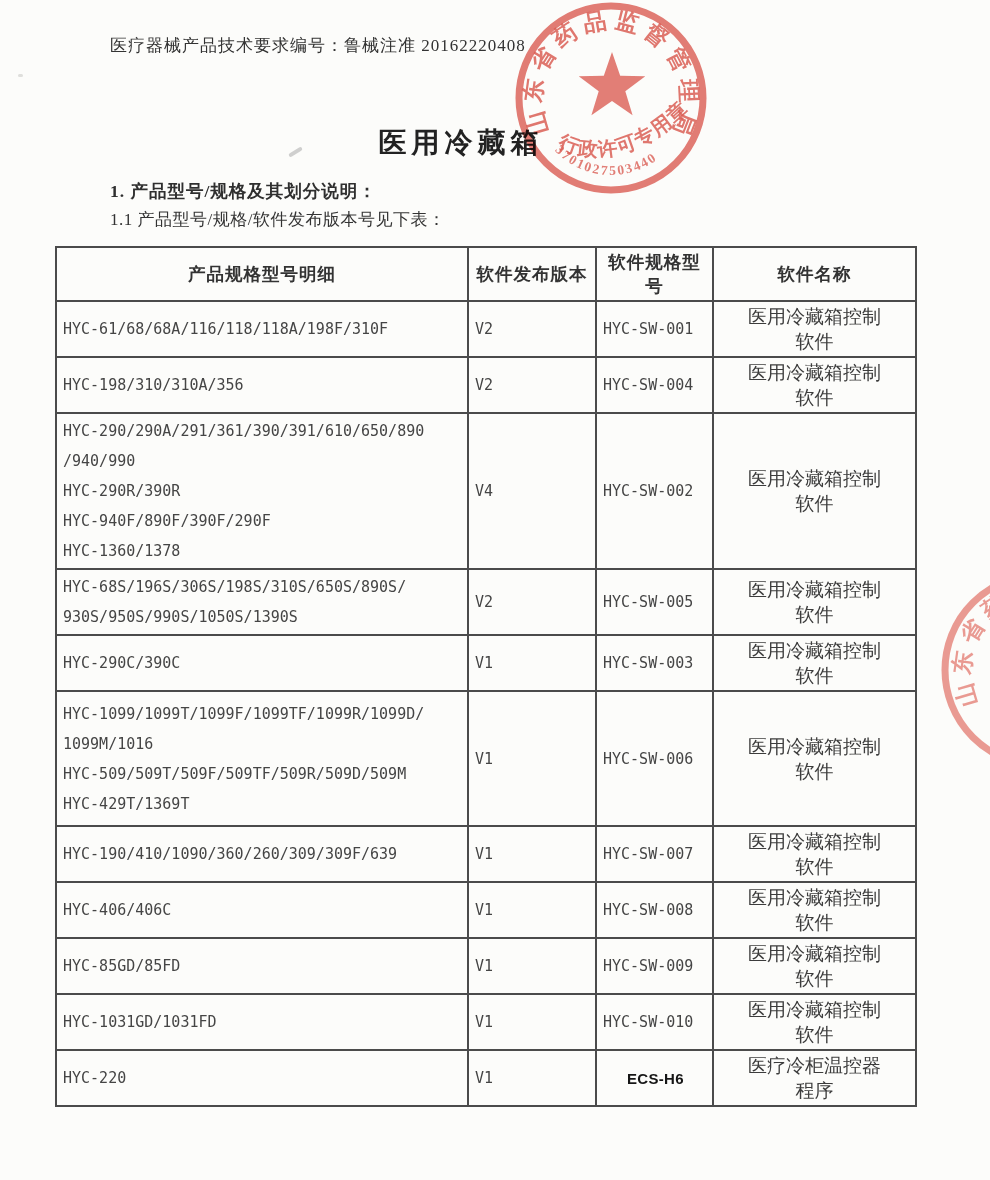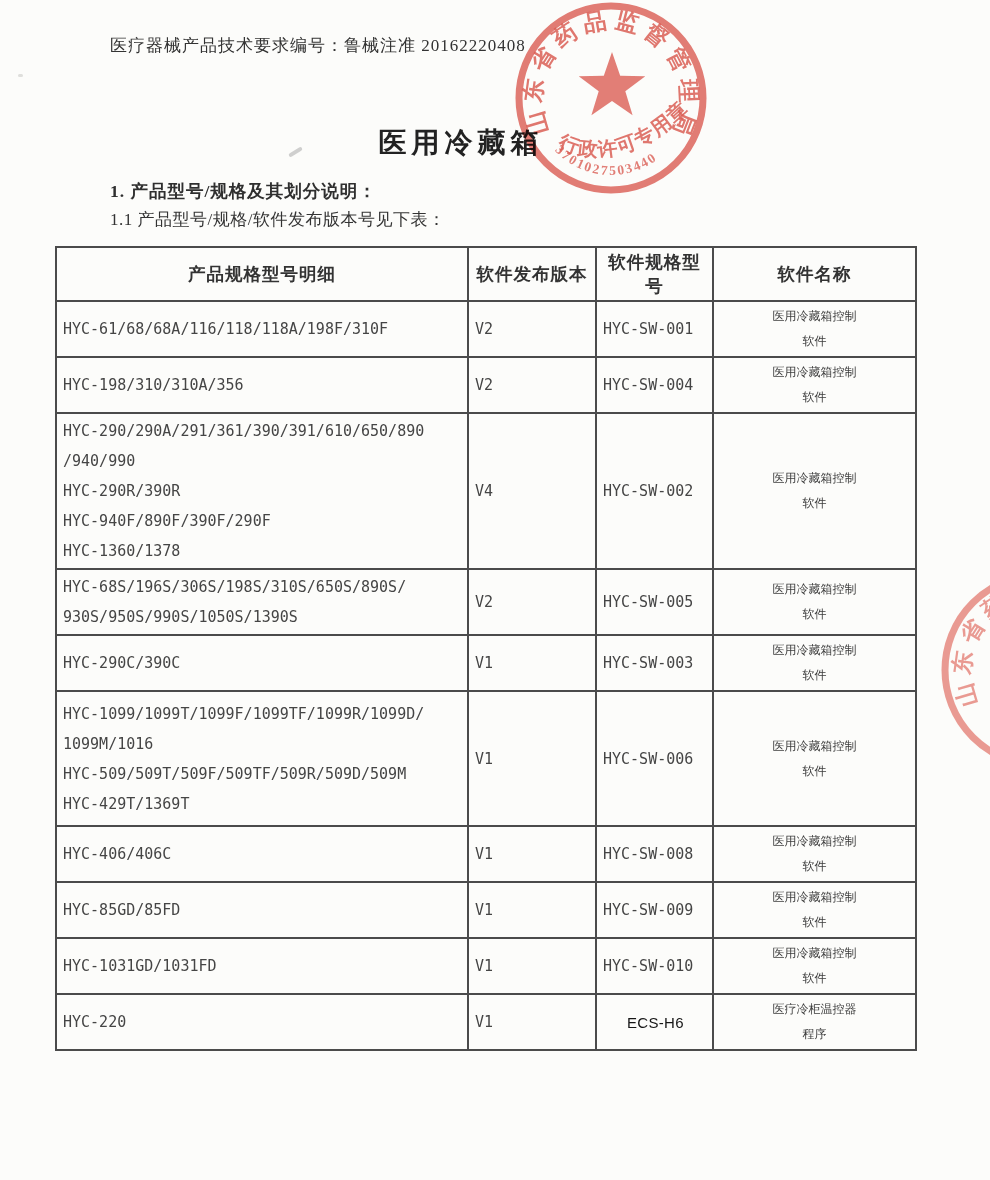--- a/index.html
+++ b/index.html
@@ -45,24 +45,24 @@
     font-family:"DejaVu Sans Mono","Liberation Mono",monospace;
     font-size:15px;color:#454545;text-align:left;
     white-space:pre-line;line-height:30px;letter-spacing:0;
   }
   td.ver,td.swm{
     font-family:"DejaVu Sans Mono","Liberation Mono",monospace;
     font-size:15px;color:#454545;text-align:left;margin-left:44px;
   }
   td.swm.clean{
     font-family:"Liberation Sans","DejaVu Sans",sans-serif;
-    font-weight:400;font-size:15px;color:#161616;letter-spacing:.3px;padding-left:30px;
+    font-weight:700;font-size:15px;color:#161616;letter-spacing:.3px;padding-left:30px;
   }
   td.name{
-    font-size:12px;color:#3c3c3c;text-align:center;
+    font-size:19px;color:#3c3c3c;text-align:center;
     white-space:pre-line;line-height:25px;
   }
   .seal{
     position:absolute;pointer-events:none;
     mix-blend-mode:multiply;
   }
   .seal-main{left:508px;top:-3px;width:206px;height:206px;opacity:.88;}
   .seal-partial{left:925px;top:555px;width:200px;height:230px;opacity:.75;}
   .artifact{
     position:absolute;background:#9a9a98;border-radius:2px;opacity:.45;
@@ -138,20 +138,27 @@
     <td class="models">HYC-1099/1099T/1099F/1099TF/1099R/1099D/
 1099M/1016
 HYC-509/509T/509F/509TF/509R/509D/509M
 HYC-429T/1369T</td>
     <td class="ver">V1</td>
     <td class="swm">HYC-SW-006</td>
     <td class="name">医用冷藏箱控制
 软件</td>
   </tr>
   <tr style="height:55px">
+    <td class="models">HYC-190/410/1090/360/260/309/309F/639</td>
+    <td class="ver">V1</td>
+    <td class="swm">HYC-SW-007</td>
+    <td class="name">医用冷藏箱控制
+软件</td>
+  </tr>
+  <tr style="height:55px">
     <td class="models">HYC-406/406C</td>
     <td class="ver">V1</td>
     <td class="swm">HYC-SW-008</td>
     <td class="name">医用冷藏箱控制
 软件</td>
   </tr>
   <tr style="height:55px">
     <td class="models">HYC-85GD/85FD</td>
     <td class="ver">V1</td>
     <td class="swm">HYC-SW-009</td>

